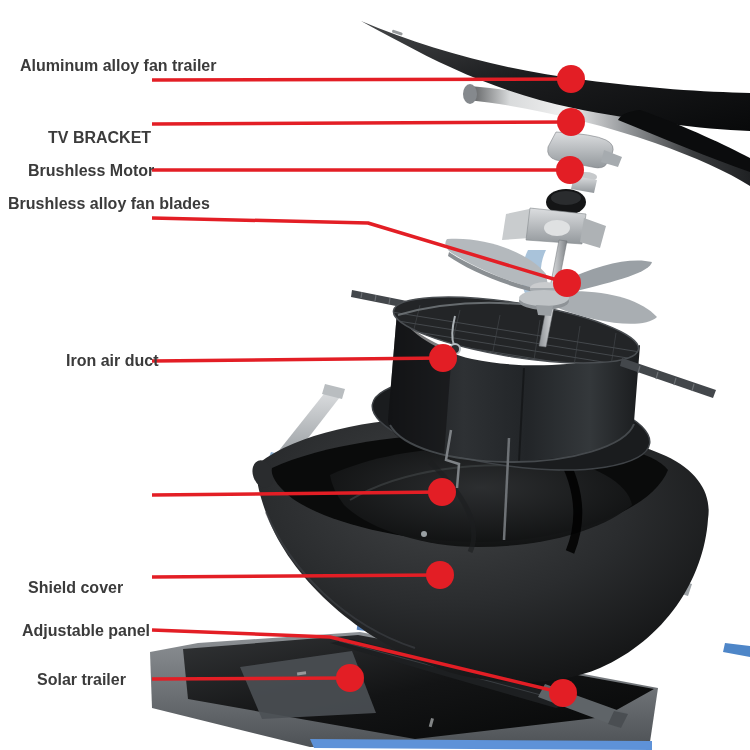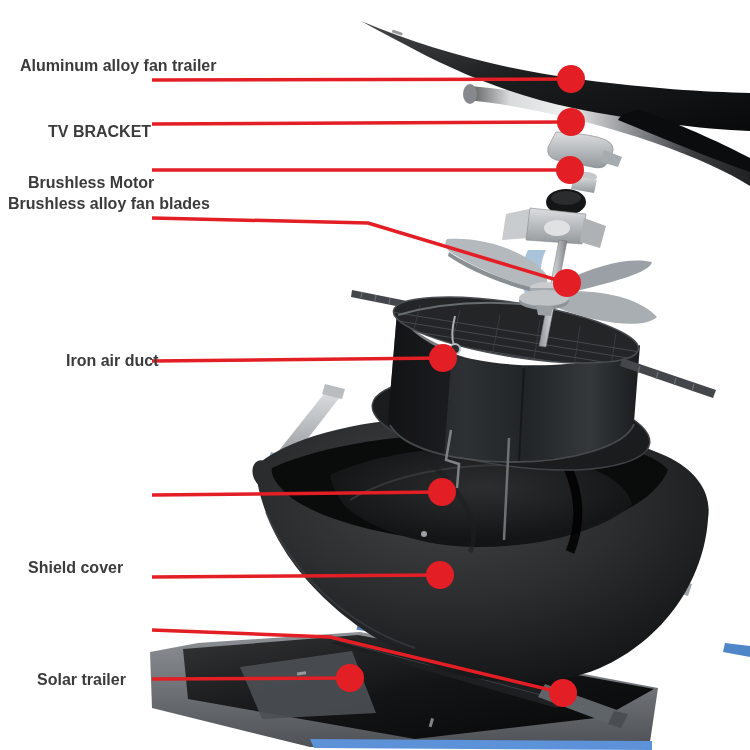--- a/index.html
+++ b/index.html
@@ -189,19 +189,20 @@
         <polyline points="152,577 440,575" fill="none" stroke="#e31e25" stroke-width="3.5" stroke-linejoin="round"></polyline>
         <circle cx="440" cy="575" r="14" fill="#e31e25"></circle>
         <polyline points="152,630 330,637 563,693" fill="none" stroke="#e31e25" stroke-width="3.5" stroke-linejoin="round"></polyline>
         <circle cx="563" cy="693" r="14" fill="#e31e25"></circle>
         <polyline points="152,679 350,678" fill="none" stroke="#e31e25" stroke-width="3.5" stroke-linejoin="round"></polyline>
         <circle cx="350" cy="678" r="14" fill="#e31e25"></circle>
       </g>
   </svg>
 
   <div class="part-label" style="left:20px;top:56px">Aluminum alloy fan trailer</div>
-  <div class="part-label" style="left:48px;top:122px">TV BRACKET</div>
-  <div class="part-label" style="left:28px;top:173px">Brushless Motor</div>
+  <div class="part-label" style="left:48px;top:128px">TV BRACKET</div>
+  <div class="part-label" style="left:28px;top:161px">Brushless Motor</div>
   <div class="part-label" style="left:8px;top:194px">Brushless alloy fan blades</div>
   <div class="part-label" style="left:66px;top:351px">Iron air duct</div>
-  <div class="part-label" style="left:28px;top:558px">Shield cover</div>
+  <div class="part-label" style="left:28px;top:578px">Shield cover</div>
+  <div class="part-label" style="left:22px;top:621px">Adjustable panel</div>
   <div class="part-label" style="left:37px;top:670px">Solar trailer</div>
 </div>
 
 </body></html>

